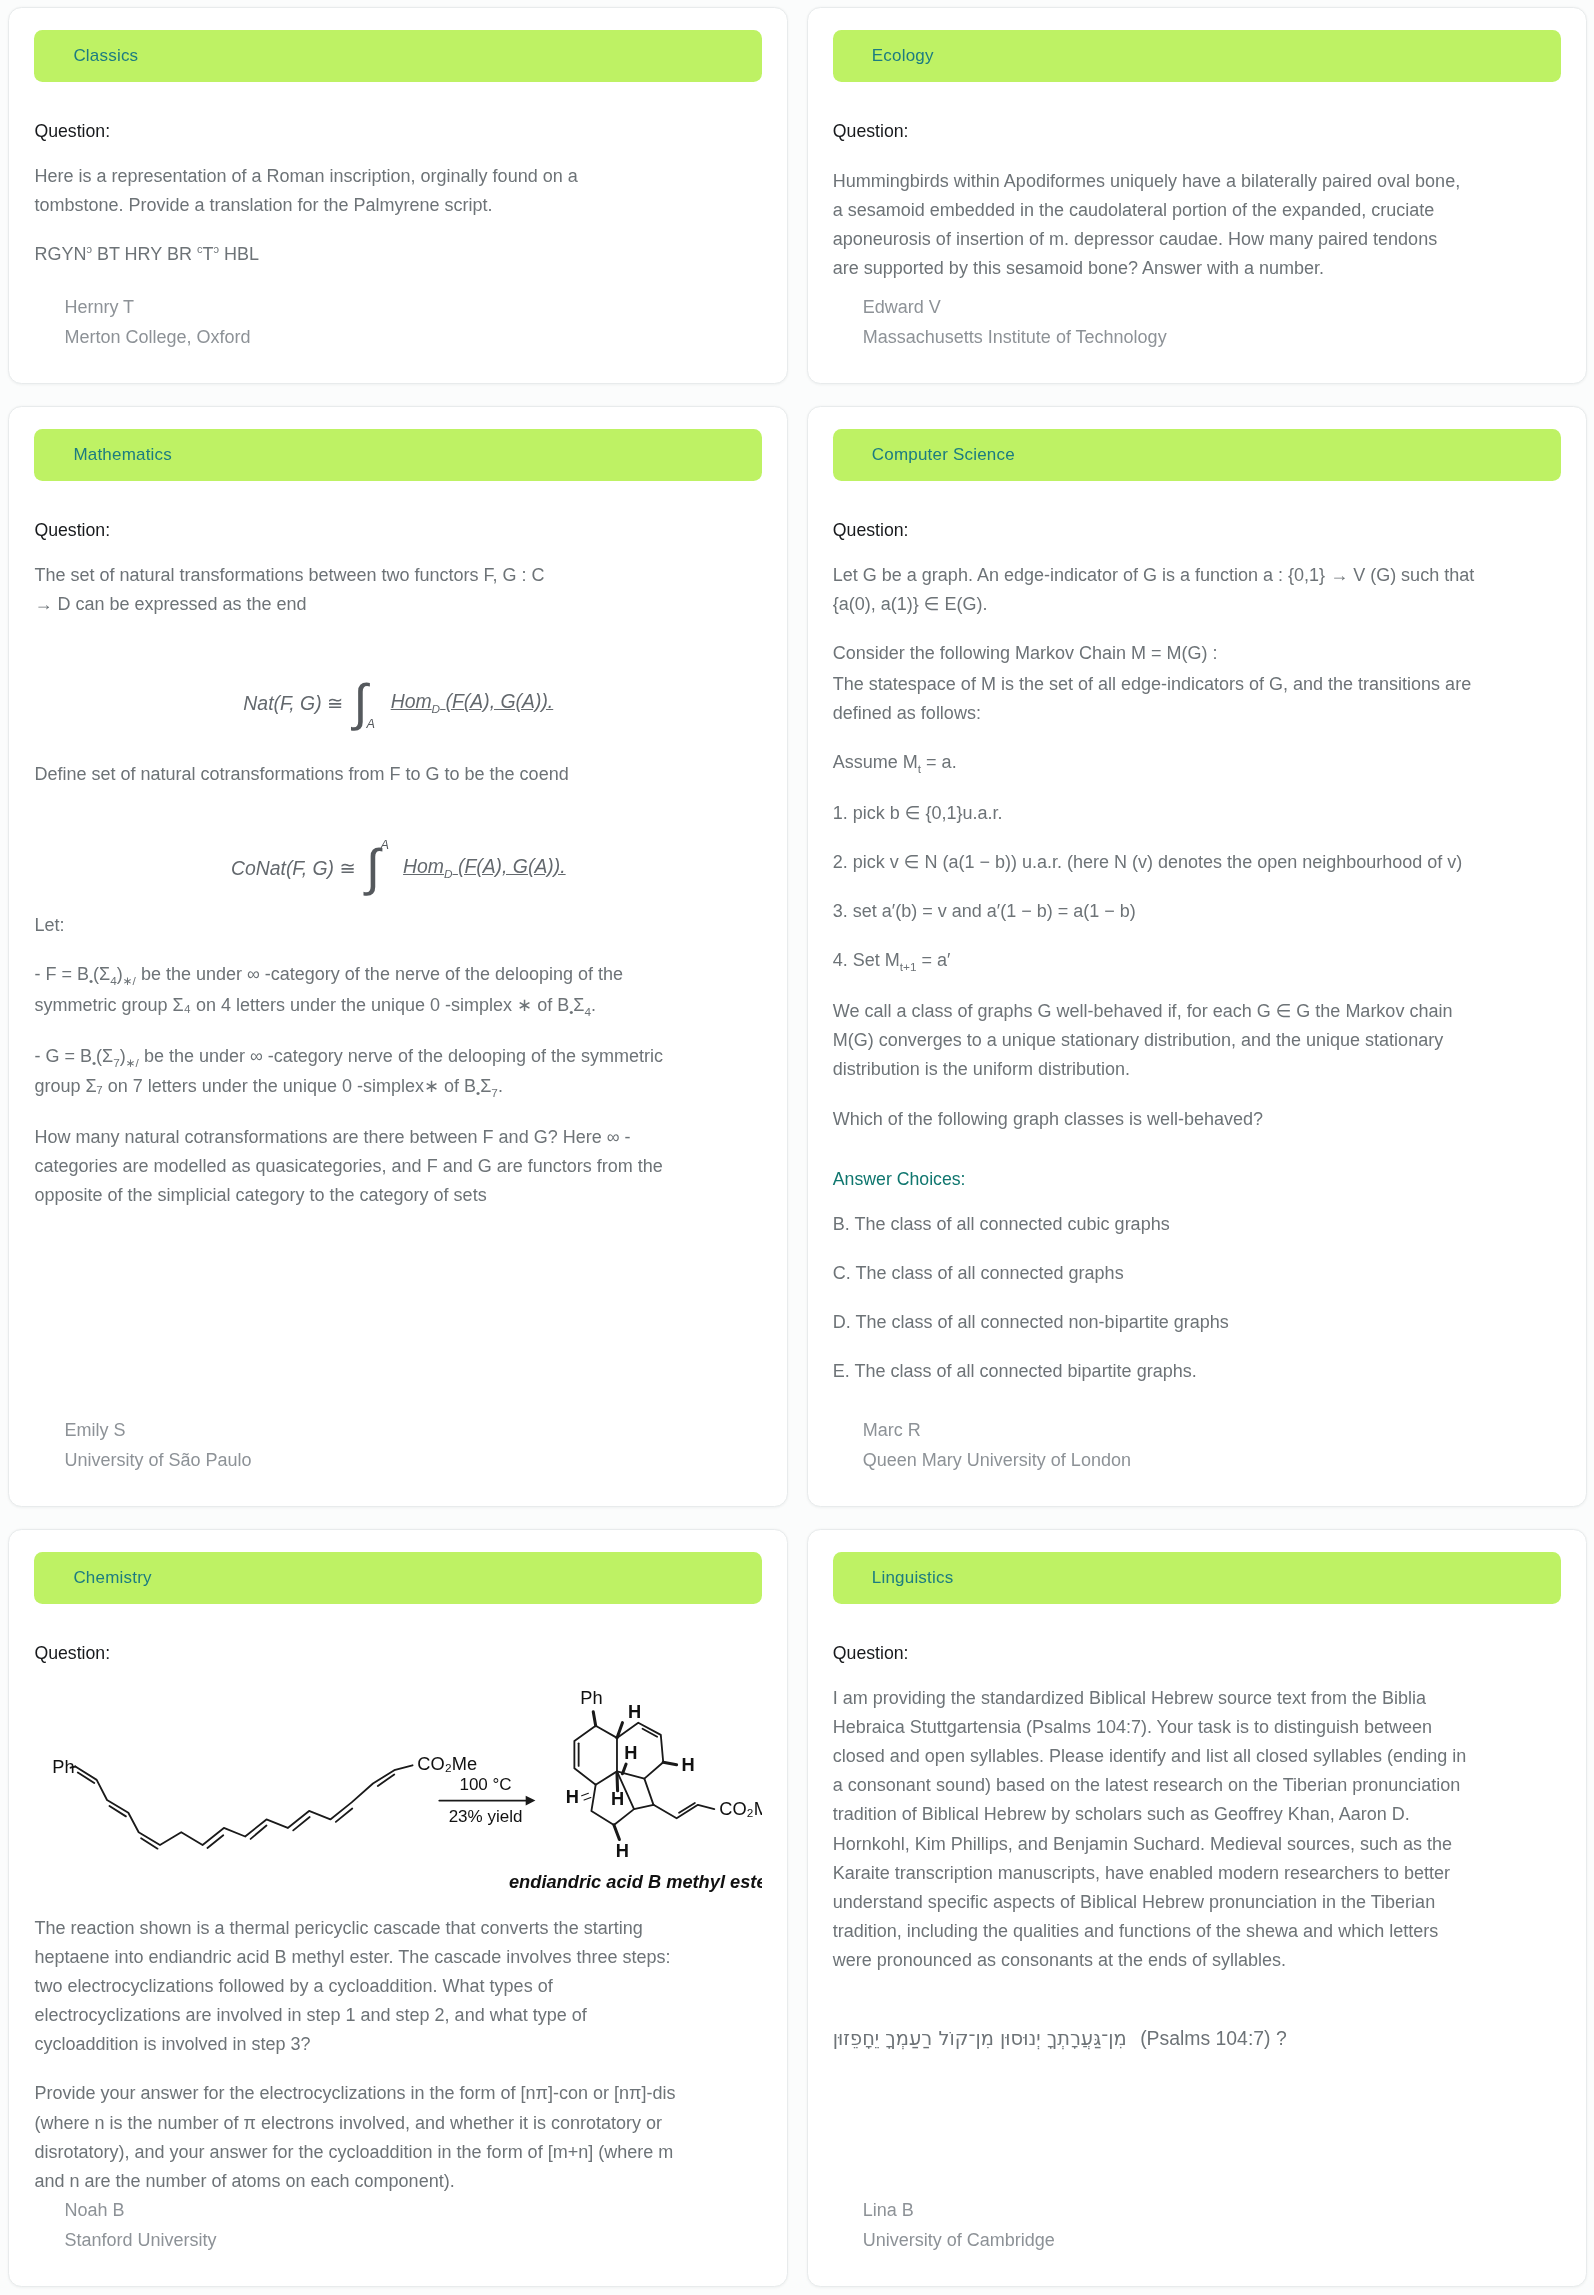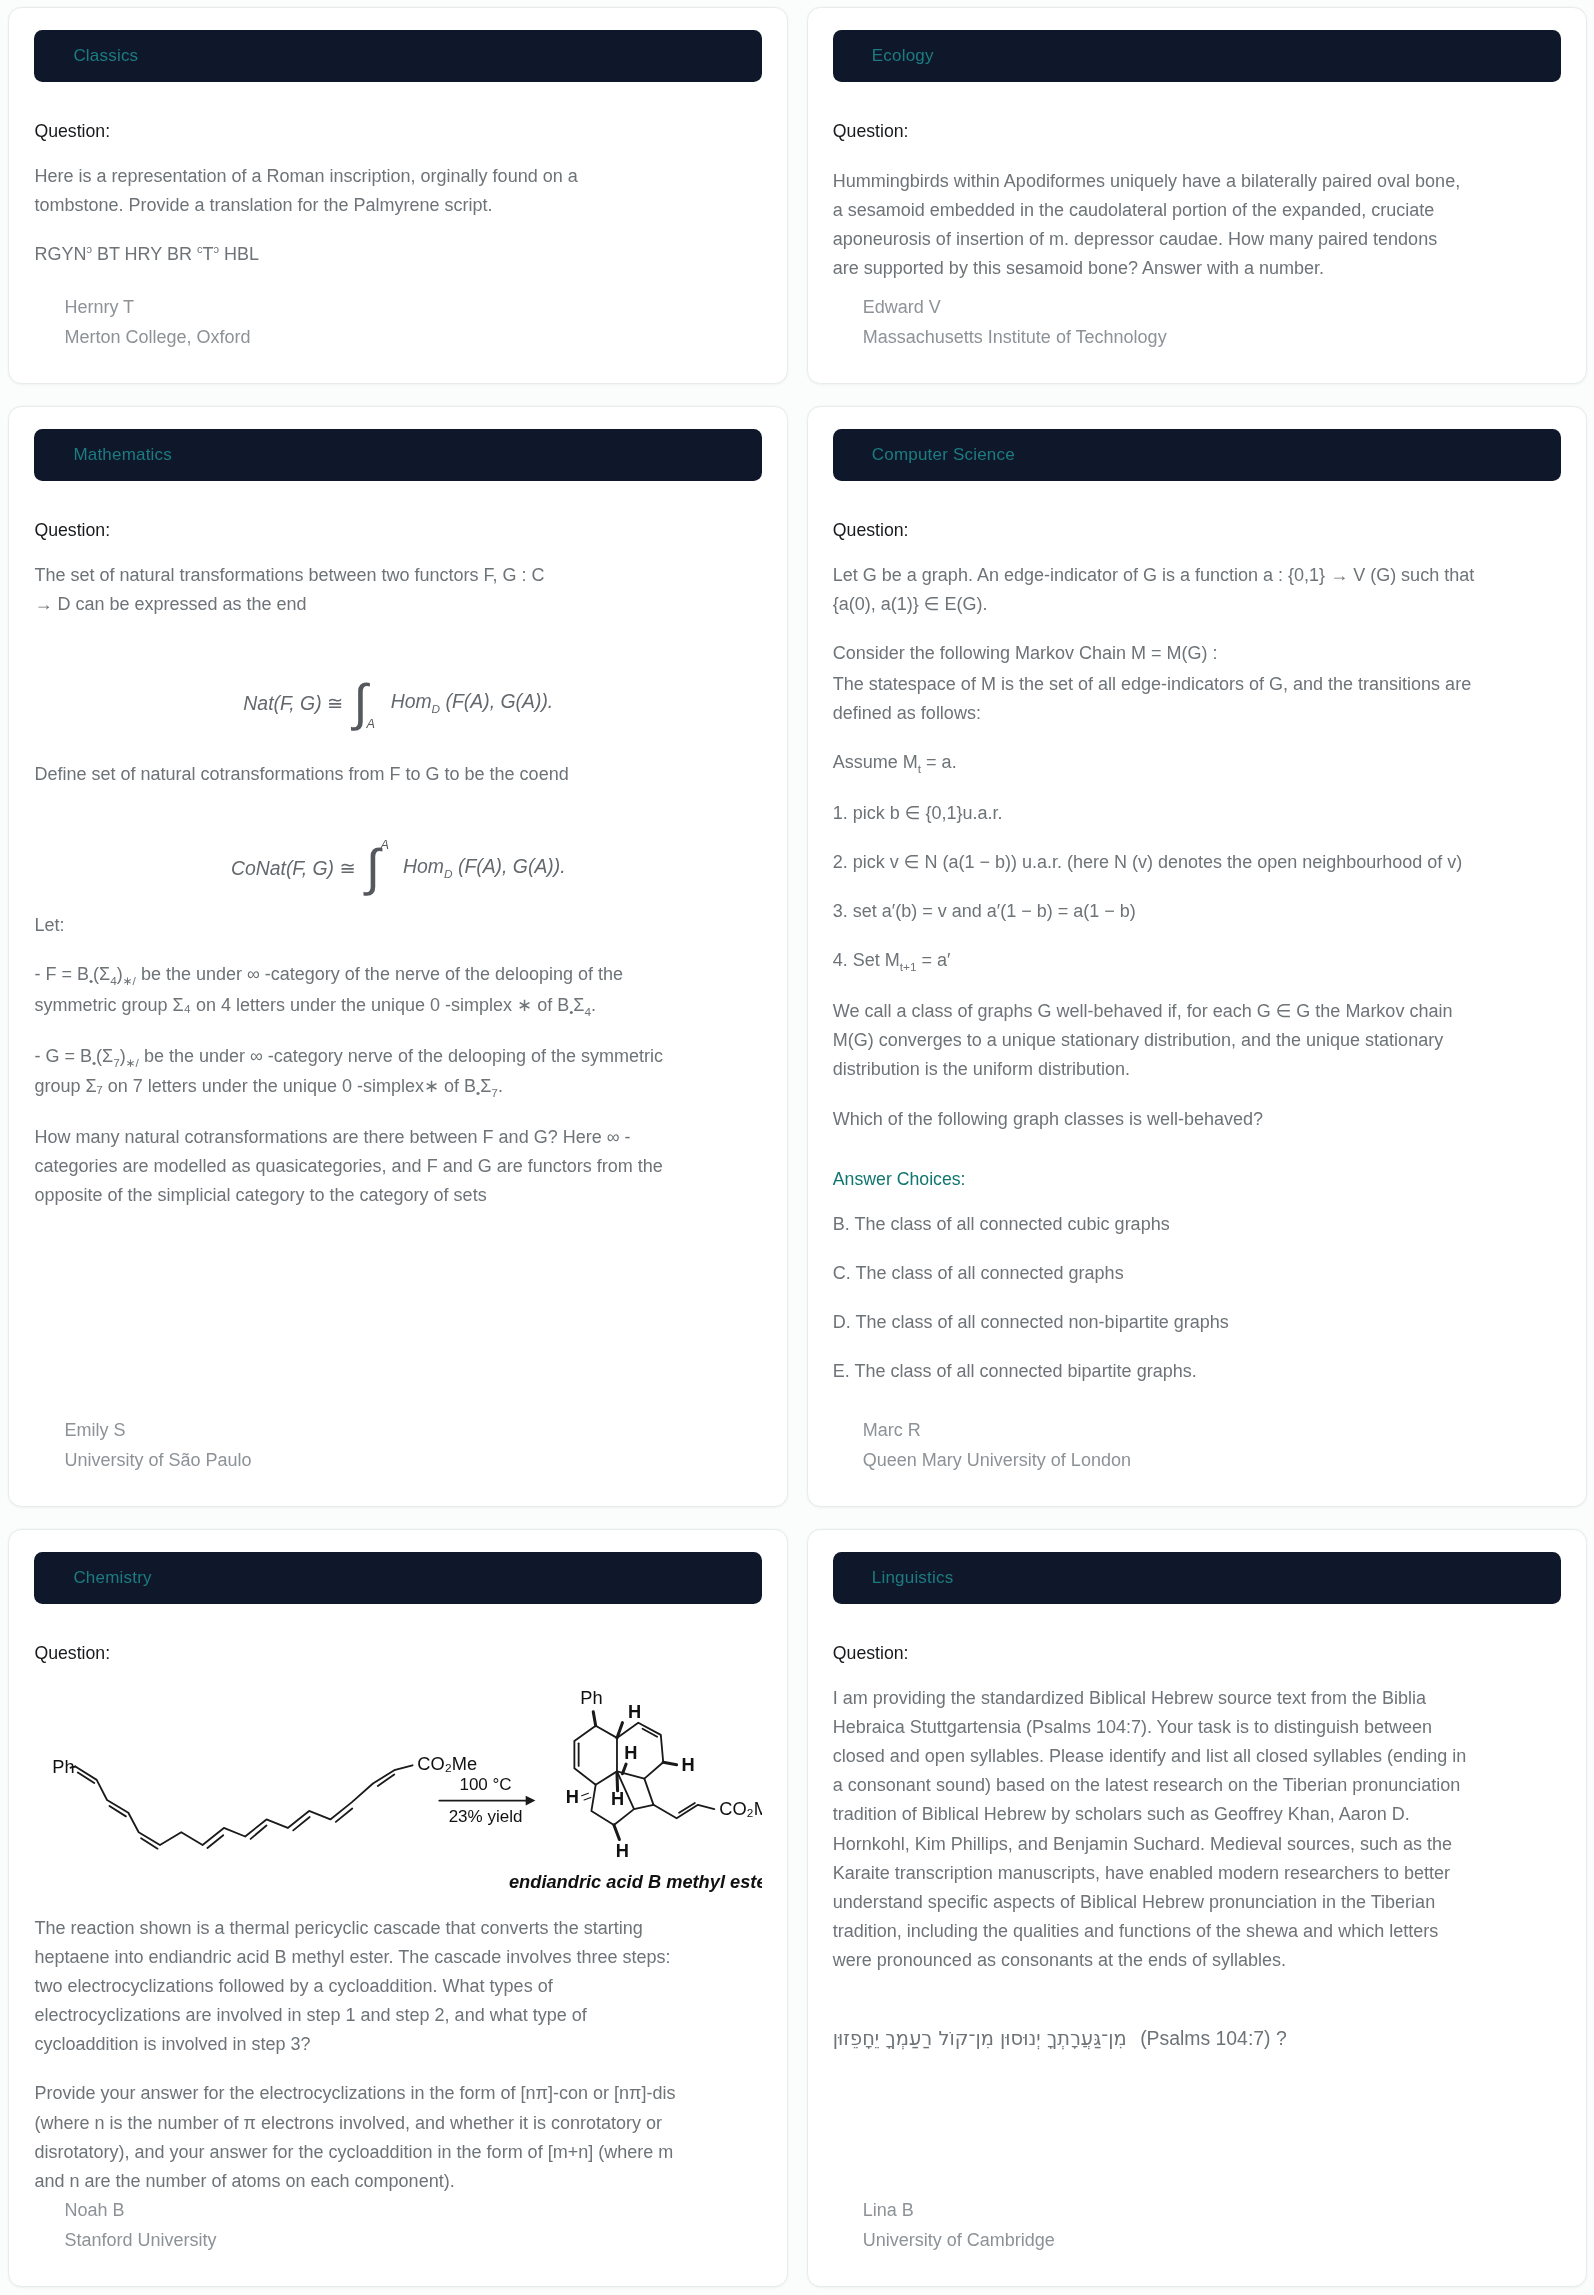--- a/index.html
+++ b/index.html
@@ -14,21 +14,21 @@
     grid-template-rows:377px 1101px 758px;
     gap:22px 18.6px;
   }
   .card{
     background:#ffffff;border:0.8px solid #e8ebec;border-radius:13.5px;
     box-shadow:0 0.8px 2.5px rgba(25,40,40,.05);
     padding:22px 25px 20px 25px;
     display:flex;flex-direction:column;overflow:hidden;
   }
   .cat{
-    background:#0f172a;border-radius:8.4px;
+    background:#bef264;border-radius:8.4px;
     padding:16px 39px;font-size:17px;color:#1c7c80;letter-spacing:0.2px;
     flex:0 0 auto;
   }
   .qlabel{margin:39px 0 0 0;font-size:17.7px;color:#17191c;}
   p.body{
     font-size:18px;line-height:1.62;color:#6d7377;
     margin:20px 0 0 0;max-width:642px;
   }
   p.narrow{max-width:523px;}
   p.wide{max-width:743px;}
@@ -44,21 +44,21 @@
     display:flex;justify-content:center;align-items:center;
     font-size:19.4px;color:#63686d;font-style:italic;
   }
   .formula.end-f{margin:61px 0 5px 0;}
   .formula.coend-f{margin:56px 0 0 0;}
   .int{position:relative;display:inline-block;margin:0 8.4px 0 10px;font-style:normal;color:#55595d;}
   .int .glyph{font-size:51px;line-height:.9;display:block;}
   .int .lim{position:absolute;font-size:12.7px;font-style:italic;}
   .int.sub .lim{right:-7.6px;bottom:-5px;}
   .int.sup .lim{right:-9.3px;top:-6.8px;}
-  .hom{margin-left:15px;}
+  .hom{margin-left:15px;text-decoration:underline;}
   .hom sub{font-size:11.8px;}
   .let-label{margin-top:81px;}
   .bullet{margin-top:23.6px;}
   .bullet sub{font-size:11.8px;}
   .closing{margin-top:49px;}
   
   .cs-p2a{margin-top:42px;}
   .assume{margin-top:46px;}
   .step{margin-top:11px;}
   .answer-label{margin:35px 0 0 0;font-size:17.7px;color:#0f766e;}

